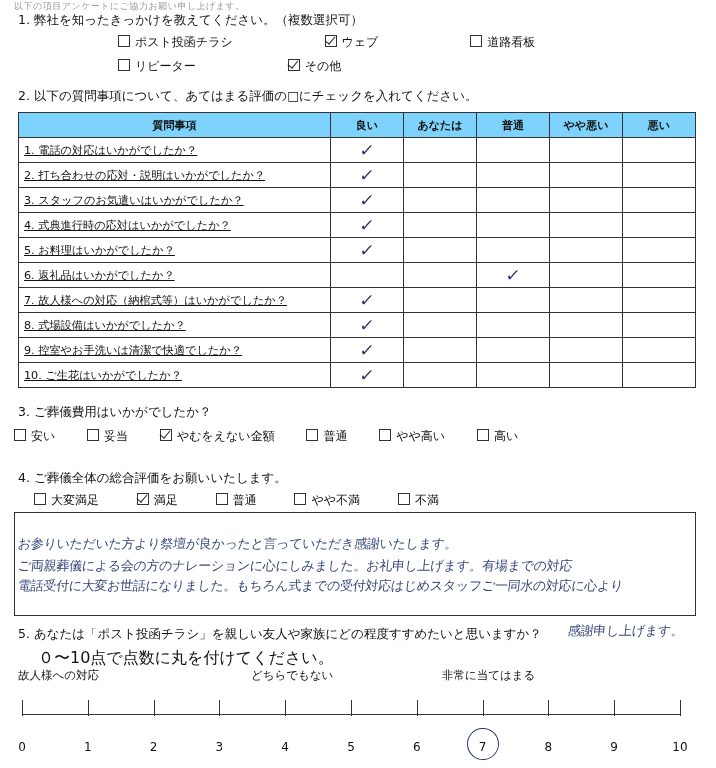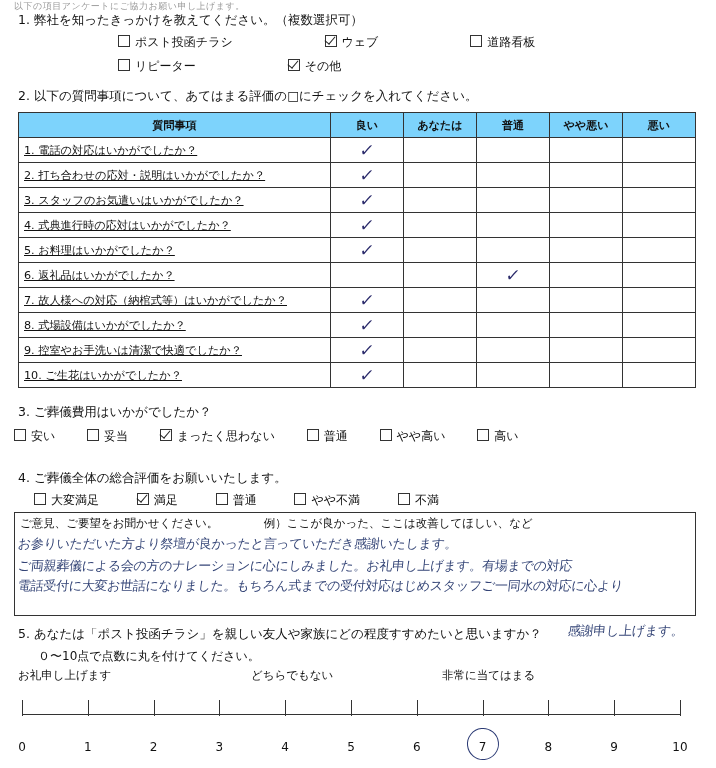--- a/index.html
+++ b/index.html
@@ -84,21 +84,21 @@
     white-space:nowrap;
     letter-spacing:-.3px;
   }
   .hw1{top:535px;}
   .hw2{top:557px;}
   .hw3{top:577px;}
   .hw5{top:622px;left:568px;width:150px;font-size:13px;}
 
   
   #q5{top:626px;left:18px;font-size:12.5px;}
-  #q5sub{top:648px;left:38px;font-size:12px;}
+  #q5sub{top:648px;left:38px;font-size:16px;}
   .scalelabels{position:absolute;top:668px;left:18px;width:680px;font-size:11.5px;}
   .sl{position:absolute;white-space:nowrap;}
 
   .scaleline{
     position:absolute;top:714px;left:22px;width:658px;height:1px;background:#333;
   }
   .scaleticks{position:absolute;top:700px;left:22px;width:658px;height:16px;}
   .scaleticks i{position:absolute;top:0;width:1px;height:16px;background:#333;}
   .scalenums{position:absolute;top:740px;left:22px;width:658px;height:16px;font-size:12px;}
   .scalenums span{position:absolute;transform:translateX(-50%);}
@@ -238,56 +238,52 @@
       </tbody>
   </table>
 
   <div class="q" id="q3">
     <span class="qnum">3.</span>
     <span class="qtext">ご葬儀費用はいかがでしたか？</span>
   </div>
   <div class="optline" id="q3opts">
     <span class="opt"><span class="box"></span><span>安い</span></span>
     <span class="opt"><span class="box"></span><span>妥当</span></span>
-    <span class="opt"><span class="box checked"></span><span>まったく思わない</span></span>
+    <span class="opt"><span class="box checked"></span><span>やむをえない金額</span></span>
     <span class="opt"><span class="box"></span><span>普通</span></span>
     <span class="opt"><span class="box"></span><span>やや高い</span></span>
     <span class="opt"><span class="box"></span><span>高い</span></span>
   </div>
 
   <div class="q" id="q4">
     <span class="qnum">4.</span>
     <span class="qtext">ご葬儀全体の総合評価をお願いいたします。</span>
   </div>
   <div class="optline" id="q4opts">
     <span class="opt"><span class="box"></span><span>大変満足</span></span>
     <span class="opt"><span class="box checked"></span><span>満足</span></span>
     <span class="opt"><span class="box"></span><span>普通</span></span>
     <span class="opt"><span class="box"></span><span>やや不満</span></span>
     <span class="opt"><span class="box"></span><span>不満</span></span>
   </div>
 
   <div class="commentbox"></div>
-  <div class="commenthead">
-    <span>ご意見、ご要望をお聞かせください。</span>
-    <span class="ex">例）ここが良かった、ここは改善してほしい、など</span>
-  </div>
   <div class="handwriting hw1">お参りいただいた方より祭壇が良かったと言っていただき感謝いたします。</div>
   <div class="handwriting hw2">ご両親葬儀による会の方のナレーションに心にしみました。お礼申し上げます。有場までの対応</div>
   <div class="handwriting hw3">電話受付に大変お世話になりました。もちろん式までの受付対応はじめスタッフご一同水の対応に心より</div>
   <div class="handwriting hw5">感謝申し上げます。</div>
 
   <div class="q" id="q5">
     <span class="qnum">5.</span>
     <span class="qtext">あなたは「ポスト投函チラシ」を親しい友人や家族にどの程度すすめたいと思いますか？</span>
   </div>
   <div class="q" id="q5sub">０〜10点で点数に丸を付けてください。</div>
 
   <div class="scalelabels">
-    <span class="sl" style="left:0px;">お礼申し上げます</span>
+    <span class="sl" style="left:0px;">故人様への対応</span>
     <span class="sl" style="left:190px;margin-left:43px;">どちらでもない</span>
     <span class="sl" style="left:424px;">非常に当てはまる</span>
   </div>
 
   <div class="scaleline"></div>
   <div class="scaleticks" id="scale-ticks">
       <i style="left: 0px;"></i>
       <i style="left: 65.8px;"></i>
       <i style="left: 131.6px;"></i>
       <i style="left: 197.4px;"></i>

